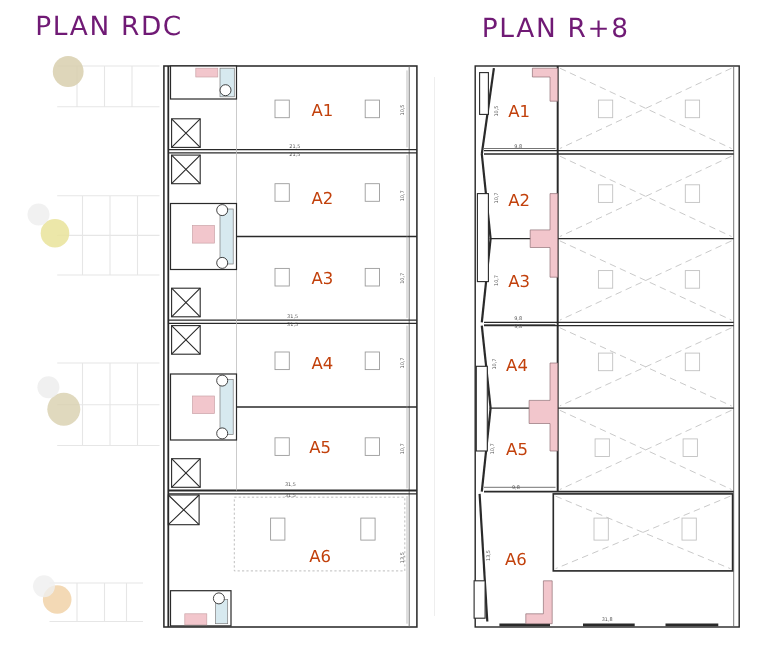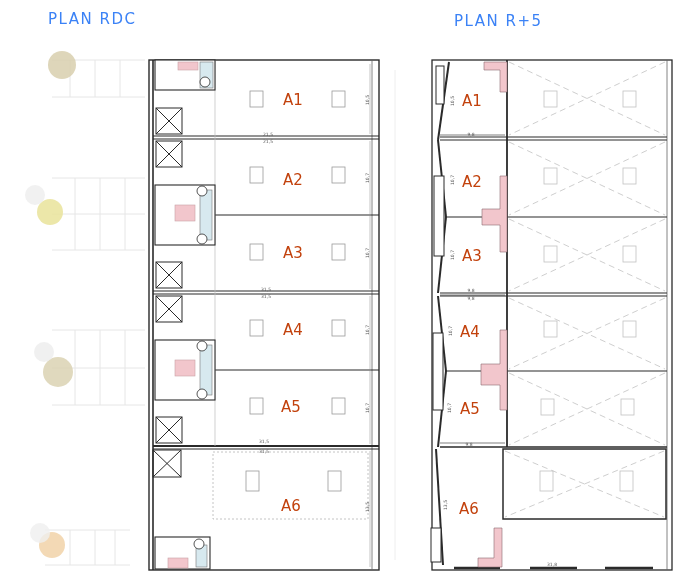--- a/index.html
+++ b/index.html
@@ -1,41 +1,41 @@
 <!DOCTYPE html>
 <html><head>
   <meta charset="utf-8">
   <style>
     html, body { margin: 0; padding: 0; }
     body {
       width: 690px; height: 588px; background: #ffffff; position: relative; overflow: hidden;
       font-family: "DejaVu Sans", sans-serif; color: #1c1c1c;
     }
     .title {
-      position: absolute; font-family: "DejaVu Sans", sans-serif; font-size: 15px;
-      letter-spacing: 1.5px; font-weight: normal; color: #3b82f6; white-space: nowrap; margin-left: 16px;
+      position: absolute; font-family: "DejaVu Sans", sans-serif; font-size: 24px;
+      letter-spacing: 1.5px; font-weight: normal; color: #701a75; white-space: nowrap;
     }
     #title-rdc { left: 32px; top: 10px; }
     #title-r1 { left: 438px; top: 12px; }
     svg.plan { position: absolute; left: 0; top: 0; }
     .unit-label {
       position: absolute; font-family: "DejaVu Sans", sans-serif; font-size: 15px; color: #c2410c;
       transform: translate(-50%, -50%); white-space: nowrap;
     }
     .dim {
       position: absolute; font-family: "DejaVu Sans", sans-serif; font-size: 4.5px; color: #555;
       transform: translate(-50%, -50%); white-space: nowrap;
     }
     .dim.v { transform: translate(-50%, -50%) rotate(-90deg); }
   </style>
 </head>
 <body>
 
 <div class="title" id="title-rdc">PLAN RDC</div>
-<div class="title" id="title-r1">PLAN R+5</div>
+<div class="title" id="title-r1">PLAN R+8</div>
 
 <svg class="plan" width="690" height="588" viewBox="0 0 690 588">
 
   <g stroke="#e6e6e6" stroke-width="1" fill="none">
     <path d="M52 60 H145 M52 97 H145 M70 60 V97 M95 60 V97 M120 60 V97"></path>
     <path d="M52 178 H145 M52 214 H145 M52 250 H145 M75 178 V250 M100 178 V250 M125 178 V250"></path>
     <path d="M52 330 H145 M52 368 H145 M52 405 H145 M75 330 V405 M100 330 V405 M125 330 V405"></path>
     <path d="M45 530 H130 M45 565 H130 M70 530 V565 M95 530 V565 M115 530 V565"></path>
     <path d="M395 70 V560" stroke="#eeeeee"></path>
   </g>

